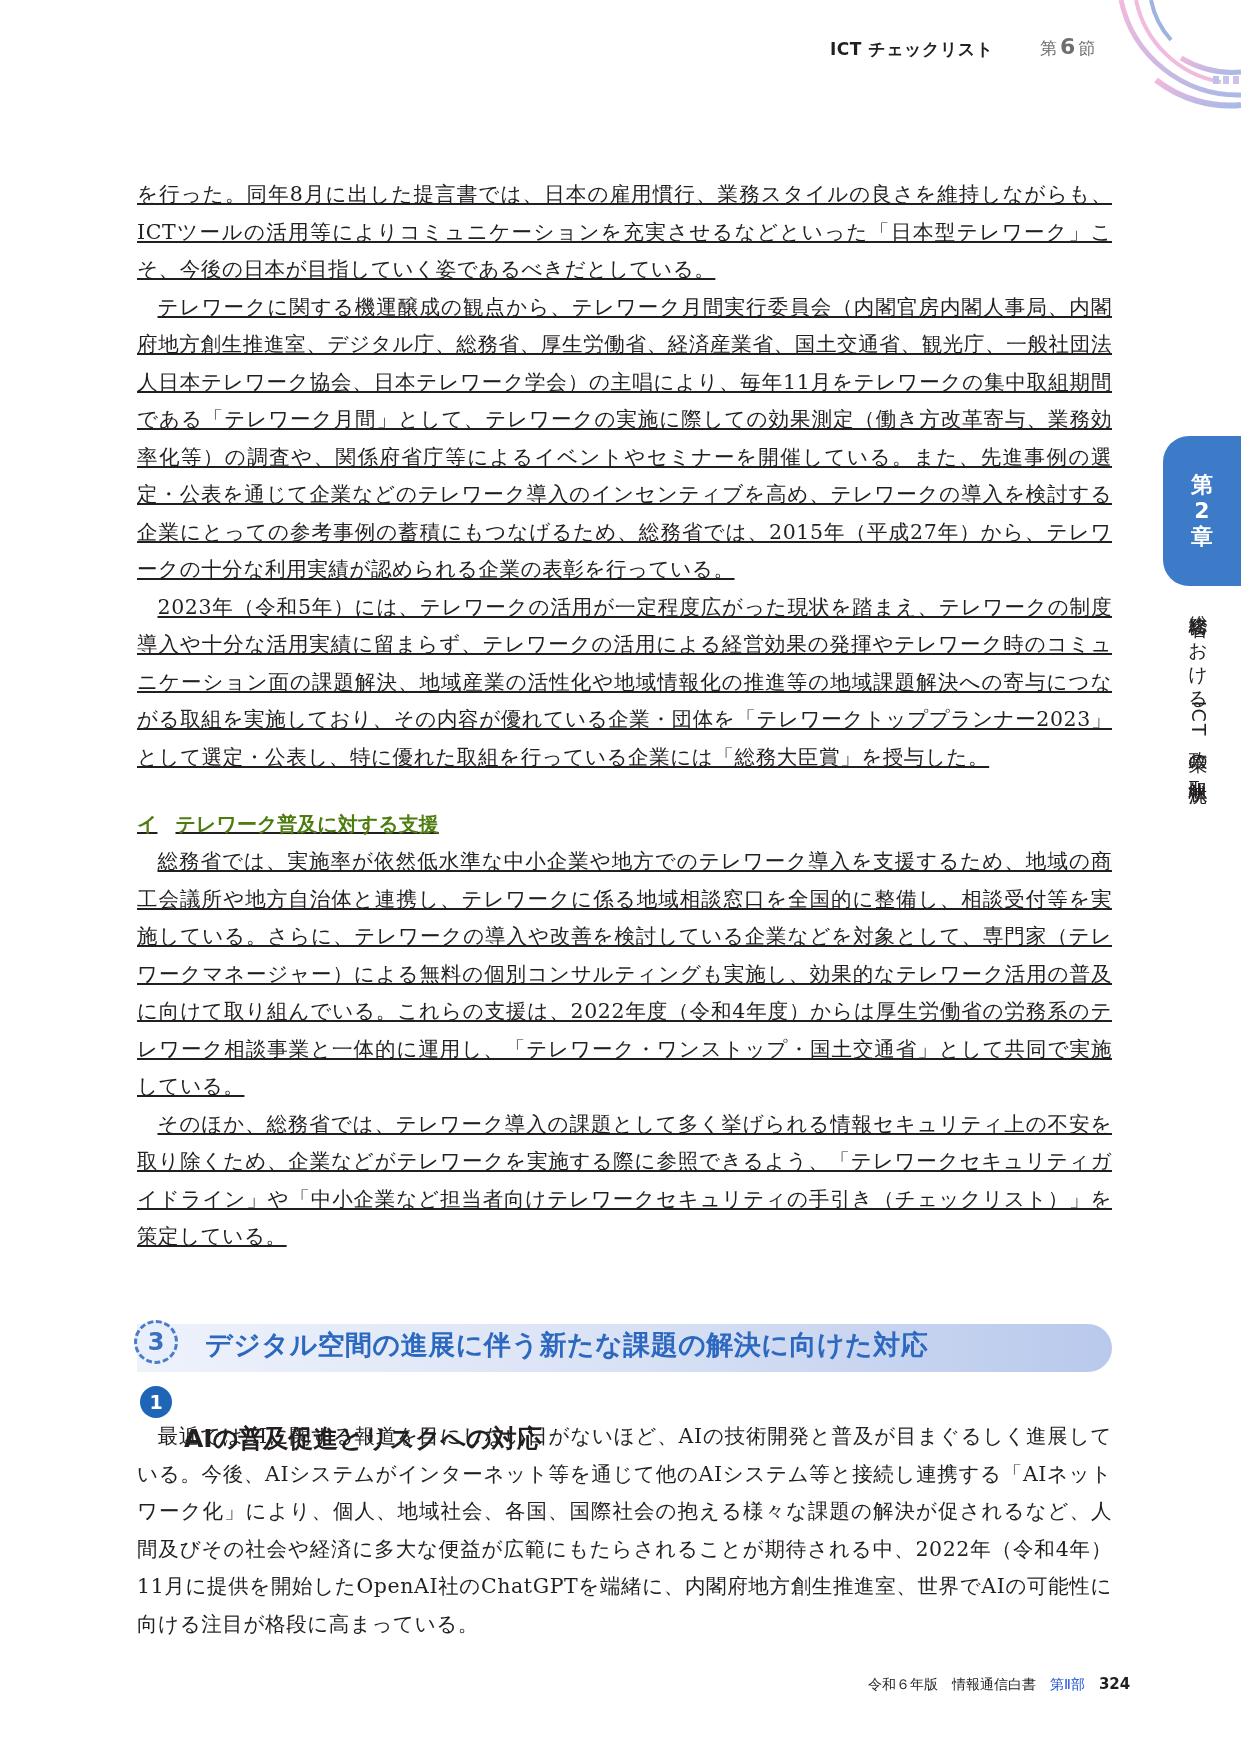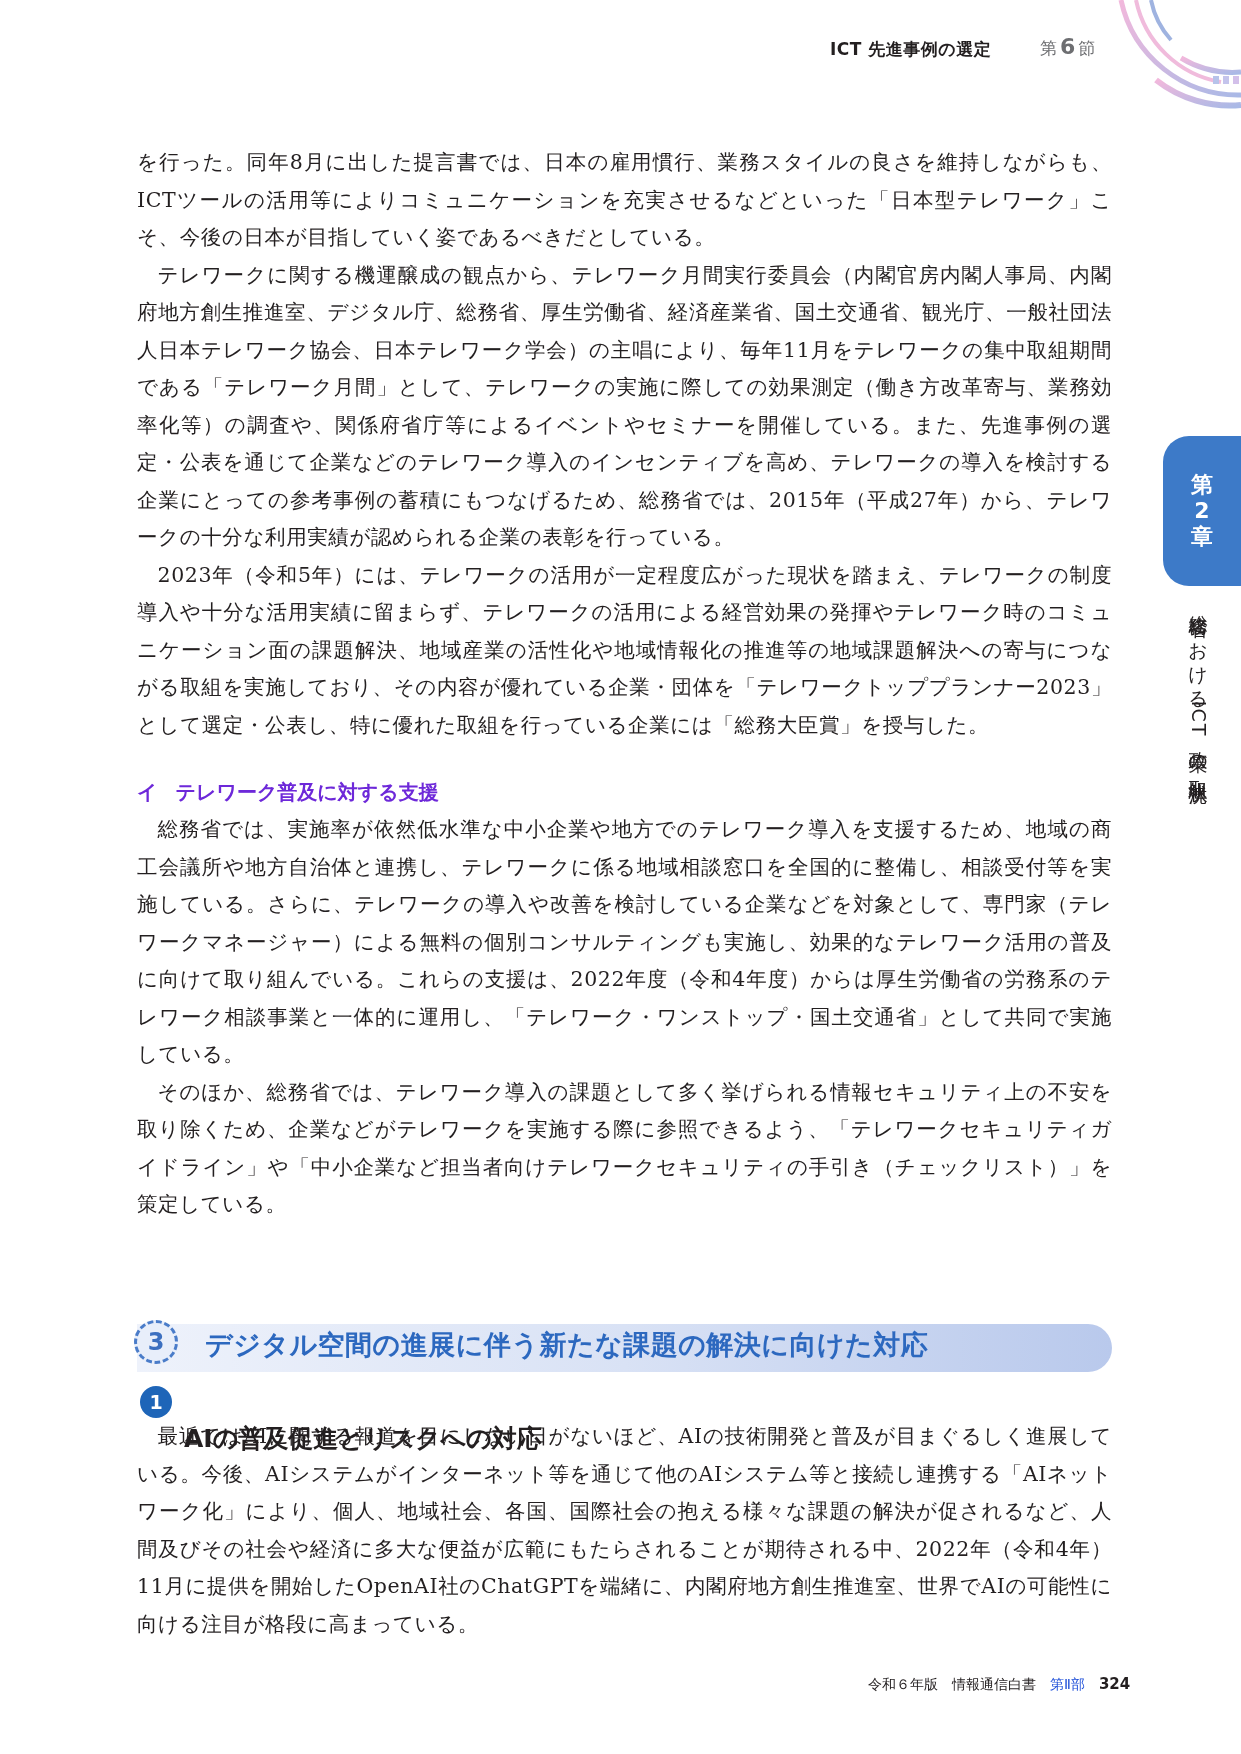--- a/index.html
+++ b/index.html
@@ -4,25 +4,25 @@
 <style>
   html, body { margin: 0; padding: 0; background: #ffffff; }
   body { width: 1241px; height: 1754px; position: relative; overflow: hidden;
          font-family: "DejaVu Serif", "Liberation Serif", serif; color: #231f20; }
   .header-title { position: absolute; left: 830px; top: 38px; font-family: "DejaVu Sans", "Liberation Sans", sans-serif;
          font-size: 17px; font-weight: bold; color: #231f20; letter-spacing: 0.5px; }
   .header-section { position: absolute; left: 1040px; top: 34px; font-family: "DejaVu Sans", "Liberation Sans", sans-serif;
          font-size: 17px; color: #6d6e71; }
   .header-section .num { font-size: 22px; font-weight: bold; color: #6d6e71; margin: 0 3px; }
   .deco { position: absolute; right: 0; top: 0; width: 140px; height: 110px; }
-  .content { position: absolute; left: 137px; top: 144px; width: 975px; }
+  .content { position: absolute; left: 137px; top: 176px; width: 975px; text-decoration: underline; }
   .para { font-size: 20.5px; line-height: 37.5px; text-align: justify; margin: 0; letter-spacing: 0.6px; }
   .para.indent { text-indent: 1em; }
   .subhead { font-family: "DejaVu Sans", "Liberation Sans", sans-serif; font-size: 20px; font-weight: bold;
-         color: #6d28d9; margin: 30px 0 0 0; line-height: 37px; }
+         color: #4d7c0f; margin: 30px 0 0 0; line-height: 37px; }
   .subhead .mark { margin-right: 18px; }
   .sec-banner { position: absolute; left: 137px; top: 1324px; width: 975px; height: 48px; border-radius: 0 24px 24px 0;
          background: linear-gradient(to right, #eef2fb 0%, #d9e2f5 50%, #b9c9ec 100%); }
   .sec-circle { position: absolute; left: 134px; top: 1320px; width: 44px; height: 44px; border-radius: 50%;
          border: 3px dashed #4a7cc9; background: #e8eefa; display: flex; align-items: center; justify-content: center;
          font-family: "DejaVu Sans", "Liberation Sans", sans-serif; font-weight: bold; font-size: 24px; color: #3b6fc0; box-sizing: border-box; }
   .sec-title { position: absolute; left: 205px; top: 1327px; font-family: Liberation Serif, serif;
          font-size: 27px; color: #2c68bf; font-weight: bold; letter-spacing: 0.5px; }
   .subsec-circle { position: absolute; left: 140px; top: 1386px; width: 32px; height: 32px; border-radius: 50%;
          background: #1e65b8; color: #fff; font-family: "DejaVu Sans", "Liberation Sans", sans-serif; font-weight: bold;
@@ -37,21 +37,21 @@
          font-size: 19px; color: #231f20; letter-spacing: 2px; }
   .footer { position: absolute; left: 868px; top: 1675px; font-family: "DejaVu Sans", "Liberation Sans", sans-serif; font-size: 14px; color: #231f20; }
   .footer span { margin-right: 14px; margin-top: 36px; }
   .footer .part { color: #1d4ed8; }
   .footer .page { font-weight: bold; font-size: 15px; margin-right: 0; }
 </style>
 </head>
 <body>
 
 <div>
-  <span class="header-title">ICT 先進事例の選定</span>
+  <span class="header-title">ICT チェックリスト</span>
   <span class="header-section">
     <span>第</span><span class="num">6</span><span>節</span>
   </span>
   <svg class="deco" viewBox="0 0 140 110">
     <defs>
       <linearGradient id="g1" x1="0" y1="0" x2="1" y2="1">
         <stop offset="0" stop-color="#f2b8dc"></stop>
         <stop offset="1" stop-color="#a9b9e6"></stop>
       </linearGradient>
     </defs>

